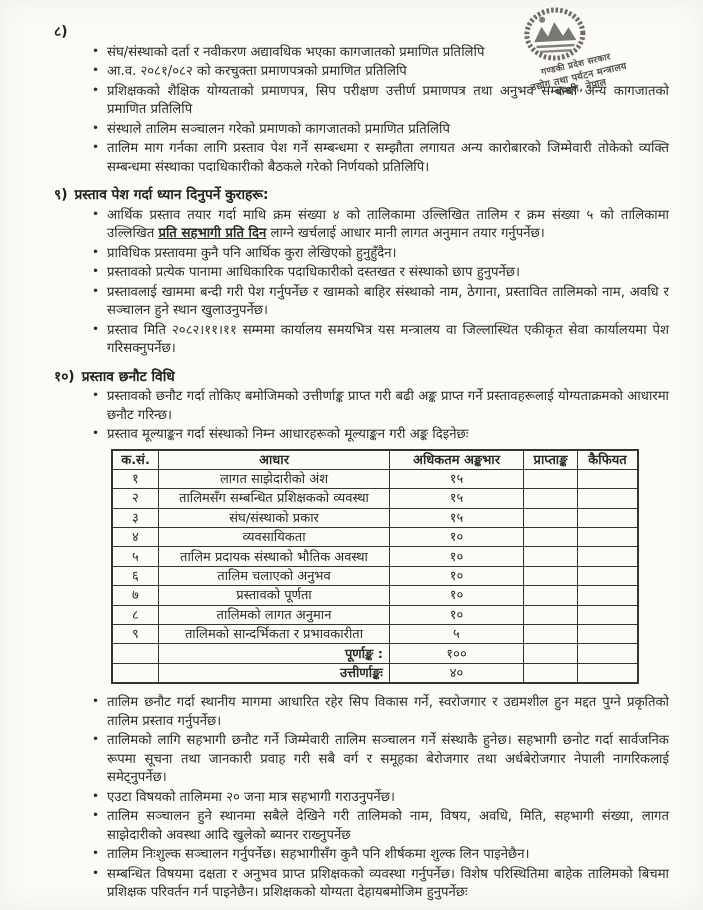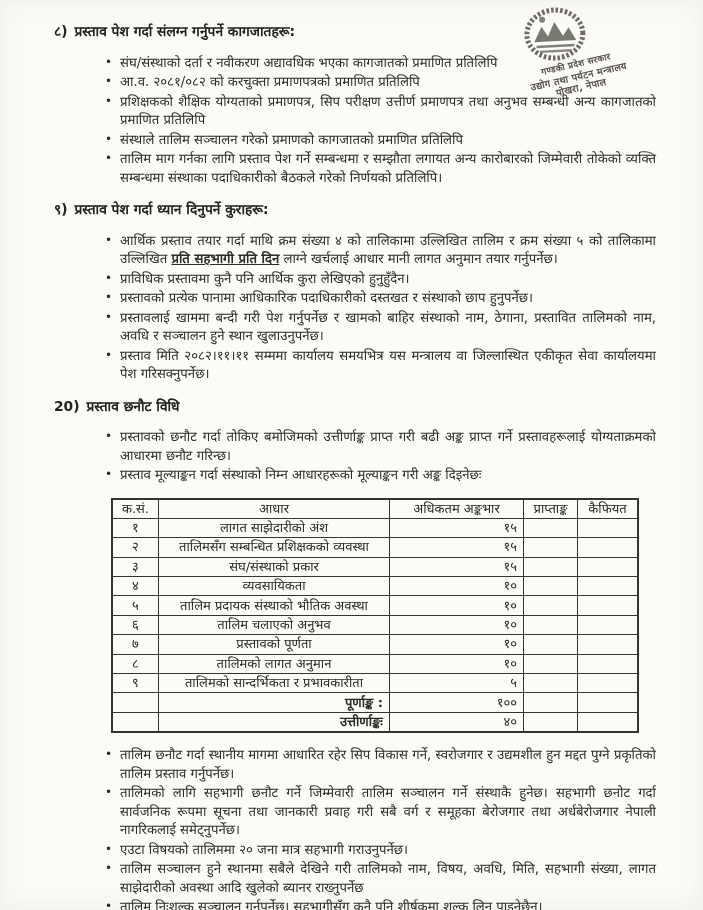--- a/index.html
+++ b/index.html
@@ -24,21 +24,21 @@
     display:flex;
     gap:7px;
     font-weight:700;
     font-size:13.8px;
     color:#23221c;
     margin-bottom:2px;
   }
   .sec-num{flex:0 0 auto;}
   ul.bullets{
     list-style:none;
-    margin:13px;
+    margin:0;
     padding:0 0 0 36px;
   }
   ul.bullets li{
     position:relative;
     padding-left:17px;
     text-align:justify;
     margin:0 0 1px 0;
   }
   ul.bullets li::before{
     content:"•";
@@ -57,24 +57,24 @@
   }
   table.score td,table.score th{
     border:1.4px solid #35342d;
     padding:0 6px;
     height:18.4px;
     line-height:16px;
     vertical-align:middle;
     white-space:nowrap;
     color:#2b2a24;
   }
-  table.score th{font-weight:400;text-align:center;}
+  table.score th{font-weight:700;text-align:center;}
   .c-sn{width:33px;text-align:center;}
   .c-cr{width:218px;text-align:center;}
-  .c-max{width:121px;text-align:right;}
+  .c-max{width:121px;text-align:center;}
   .c-got{width:41px;margin-top:36px;}
   .c-rem{width:47px;}
   .t-right{text-align:right;font-weight:700;}
   
   .stamp{
     position:absolute;
     left:484px;top:0;
     width:192px;
     transform:rotate(-13deg);
     transform-origin:45% 55%;
@@ -116,21 +116,20 @@
       <div>उद्योग तथा पर्यटन मन्त्रालय</div>
       <div>पोखरा, नेपाल</div>
     </div>
   </div>
 
   <div class="content">
 
     <div class="sec">
       <div class="sec-head">
         <span class="sec-num">८)</span>
-        <span>प्रस्ताव पेश गर्दा संलग्न गर्नुपर्ने कागजातहरू:</span>
       </div>
       <ul class="bullets">
         <li>संघ/संस्थाको दर्ता र नवीकरण अद्यावधिक भएका कागजातको प्रमाणित प्रतिलिपि</li>
         <li>आ.व. २०८१/०८२ को करचुक्ता प्रमाणपत्रको प्रमाणित प्रतिलिपि</li>
         <li>प्रशिक्षकको शैक्षिक योग्यताको प्रमाणपत्र, सिप परीक्षण उत्तीर्ण प्रमाणपत्र तथा अनुभव सम्बन्धी अन्य कागजातको प्रमाणित प्रतिलिपि</li>
         <li>संस्थाले तालिम सञ्चालन गरेको प्रमाणको कागजातको प्रमाणित प्रतिलिपि</li>
         <li>तालिम माग गर्नका लागि प्रस्ताव पेश गर्ने सम्बन्धमा र सम्झौता लगायत अन्य कारोबारको जिम्मेवारी तोकेको व्यक्ति सम्बन्धमा संस्थाका पदाधिकारीको बैठकले गरेको निर्णयको प्रतिलिपि।</li>
       </ul>
     </div>
 
@@ -143,21 +142,21 @@
         <li><span>आर्थिक प्रस्ताव तयार गर्दा माथि क्रम संख्या ४ को तालिकामा उल्लिखित तालिम र क्रम संख्या ५ को तालिकामा उल्लिखित </span><span class="u-bold">प्रति सहभागी प्रति दिन</span><span> लाग्ने खर्चलाई आधार मानी लागत अनुमान तयार गर्नुपर्नेछ।</span></li>
         <li>प्राविधिक प्रस्तावमा कुनै पनि आर्थिक कुरा लेखिएको हुनुहुँदैन।</li>
         <li>प्रस्तावको प्रत्येक पानामा आधिकारिक पदाधिकारीको दस्तखत र संस्थाको छाप हुनुपर्नेछ।</li>
         <li>प्रस्तावलाई खाममा बन्दी गरी पेश गर्नुपर्नेछ र खामको बाहिर संस्थाको नाम, ठेगाना, प्रस्तावित तालिमको नाम, अवधि र सञ्चालन हुने स्थान खुलाउनुपर्नेछ।</li>
         <li>प्रस्ताव मिति २०८२।११।११ सम्ममा कार्यालय समयभित्र यस मन्त्रालय वा जिल्लास्थित एकीकृत सेवा कार्यालयमा पेश गरिसक्नुपर्नेछ।</li>
       </ul>
     </div>
 
     <div class="sec">
       <div class="sec-head">
-        <span class="sec-num">20)</span>
+        <span class="sec-num">१०)</span>
         <span>प्रस्ताव छनौट विधि</span>
       </div>
       <ul class="bullets">
         <li>प्रस्तावको छनौट गर्दा तोकिए बमोजिमको उत्तीर्णाङ्क प्राप्त गरी बढी अङ्क प्राप्त गर्ने प्रस्तावहरूलाई योग्यताक्रमको आधारमा छनौट गरिन्छ।</li>
         <li>प्रस्ताव मूल्याङ्कन गर्दा संस्थाको निम्न आधारहरूको मूल्याङ्कन गरी अङ्क दिइनेछः</li>
       </ul>
 
       <table class="score">
         <thead>
           <tr>

